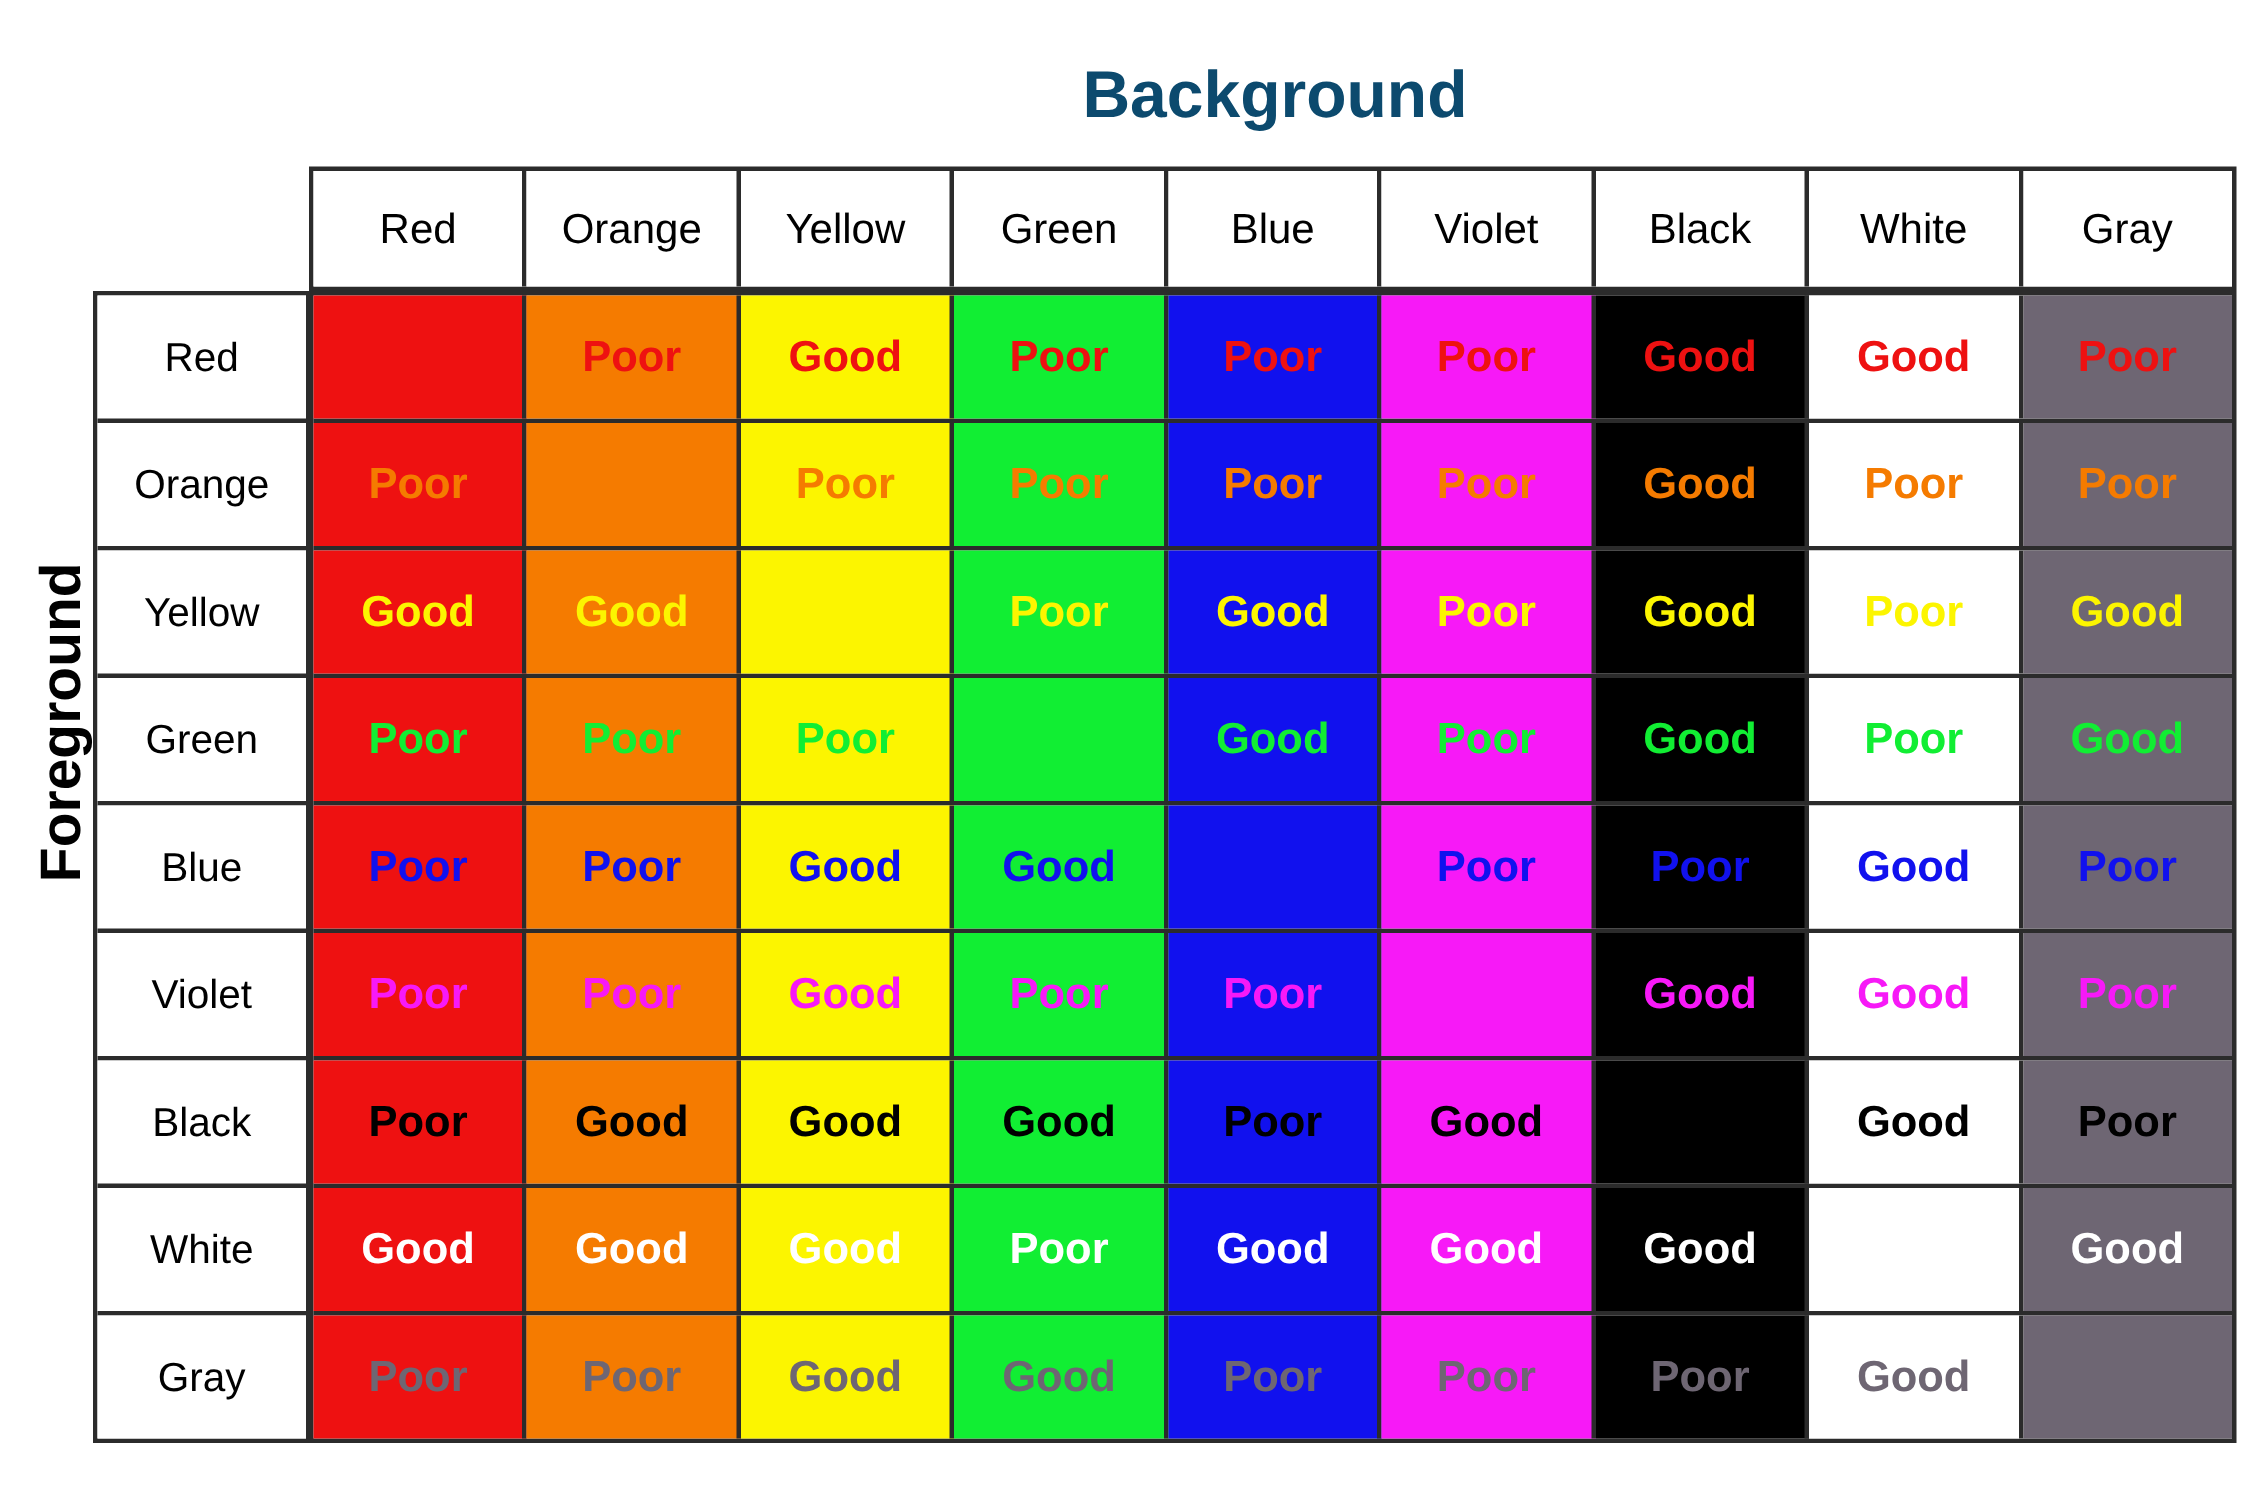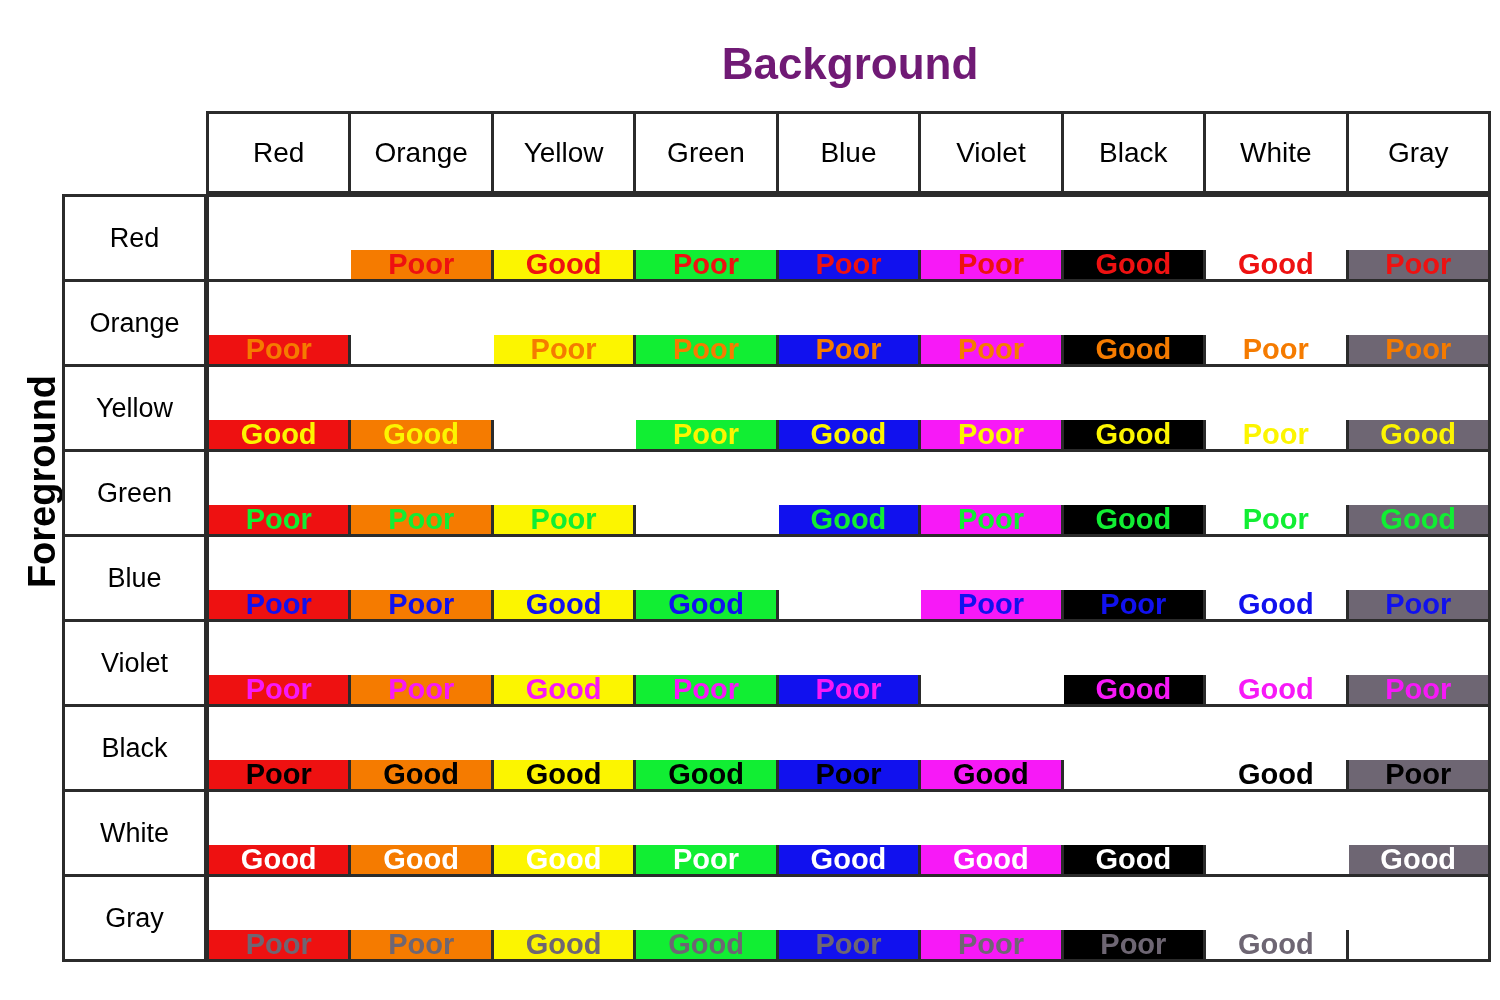--- a/index.html
+++ b/index.html
@@ -24,21 +24,21 @@
 
   
   #bg-title {
     position: absolute;
     left: 205px;
     top: 42px;
     width: 1290px;
     text-align: center;
     font-size: 44px;
     font-weight: bold;
-    color: #701a75;
+    color: #0c4a6e;
     letter-spacing: 0px;
     line-height: 1;
     white-space: nowrap;
   }
 
   
   #fg-title {
     position: absolute;
     left: -78px;
     top: 460px;
@@ -113,21 +113,20 @@
     display: flex;
     flex-direction: column;
     border: 3px solid #2b2b2b;
     box-sizing: border-box;
   }
   #matrix .mrow {
     flex: 1 1 0;
     display: flex;
     border-bottom: 3px solid #2b2b2b;
     box-sizing: border-box;
-    align-items: flex-end;
   }
   #matrix .mrow:last-child { border-bottom: none; }
   #matrix .mcell {
     flex: 1 1 0;
     display: flex;
     align-items: center;
     justify-content: center;
     border-right: 3px solid #2b2b2b;
     box-sizing: border-box;
     font-size: 29px;

